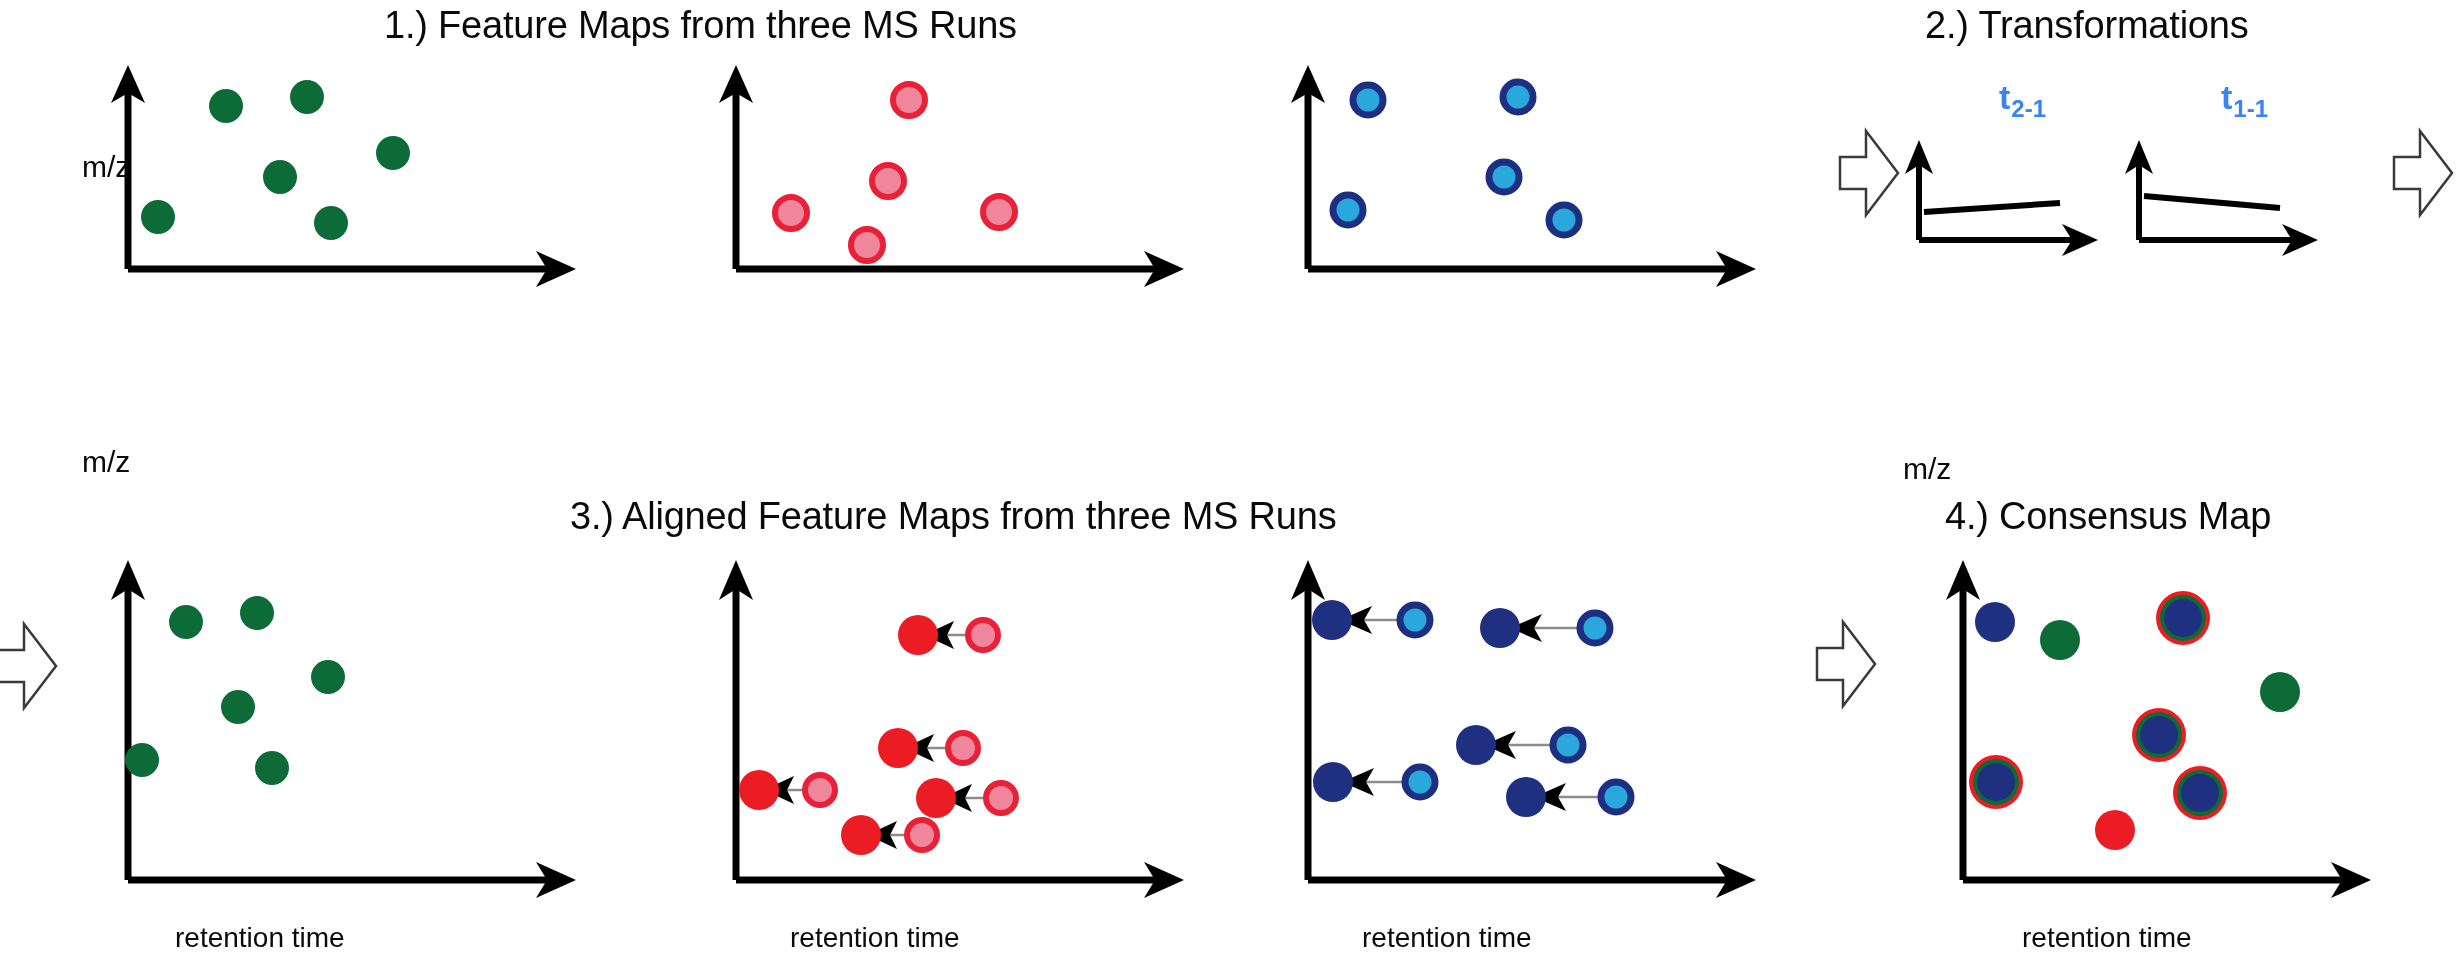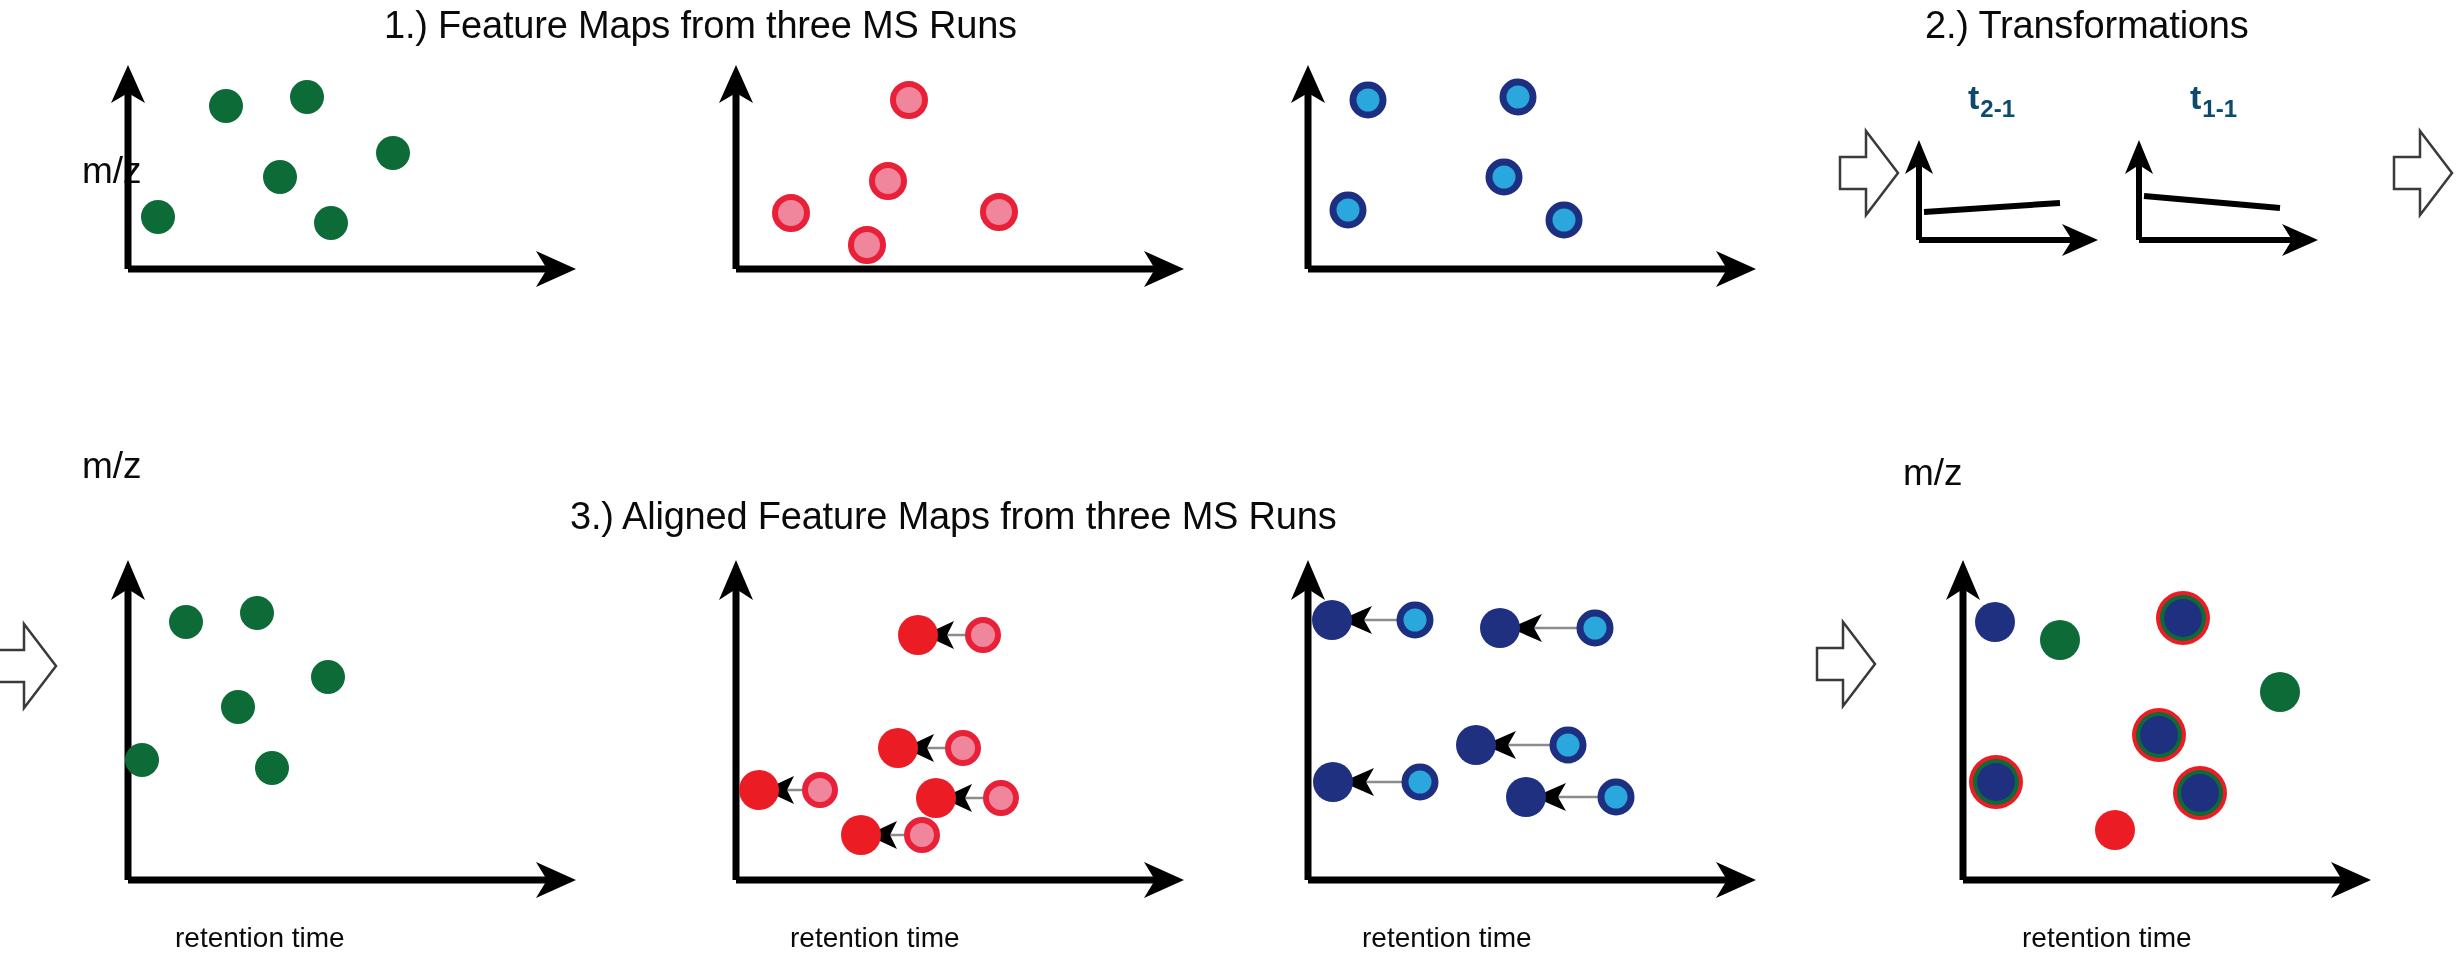--- a/index.html
+++ b/index.html
@@ -1,36 +1,37 @@
 <!DOCTYPE html>
 <html><head>
 <meta charset="utf-8">
 <style>
   html,body{margin:0;padding:0;background:#ffffff;}
   body{width:2459px;height:974px;position:relative;overflow:hidden;
        font-family:"Liberation Sans","DejaVu Sans",sans-serif;color:#000;}
   .stage{position:absolute;inset:0;padding-left:12px;}
   .ttl{position:absolute;font-size:38px;font-weight:400;color:#0a0a0a;
        white-space:nowrap;letter-spacing:-0.2px;}
-  .axlabel{position:absolute;font-size:37px;color:#0a0a0a;white-space:nowrap;}
+  .axlabel{position:absolute;font-size:30px;color:#0a0a0a;white-space:nowrap;}
   .xlabel{position:absolute;font-size:28px;color:#0a0a0a;white-space:nowrap;}
   .panel{position:absolute;}
   .panel svg,.glyph svg{display:block;overflow:visible;}
-  .tlab{position:absolute;font-size:34px;font-weight:bold;color:#0c4a6e;white-space:nowrap;}
+  .tlab{position:absolute;font-size:34px;font-weight:bold;color:#3b82f6;white-space:nowrap;margin-left:31px;}
   .tlab sub{font-size:24px;font-weight:bold;vertical-align:baseline;position:relative;top:8px;left:1px;}
   .glyph{position:absolute;}
 </style>
 </head>
 <body>
 
 <div class="stage">
 
   <div class="ttl" style="left:384px;top:4px;">1.) Feature Maps from three MS Runs</div>
   <div class="ttl" style="left:1925px;top:4px;">2.) Transformations</div>
   <div class="ttl" style="left:570px;top:495px;">3.) Aligned Feature Maps from three MS Runs</div>
+  <div class="ttl" style="left:1945px;top:495px;">4.) Consensus Map</div>
 
   <div class="axlabel" style="left:82px;top:150px;">m/z</div>
   <div class="panel" style="left:120px;top:55px;width:470px;height:230px;">
     <svg width="470" height="230" viewBox="0 0 470 230">
       <g>
         <path d="M8,214 L8,30" stroke="#000" stroke-width="7" fill="none"></path>
         <path d="M8,10 L-9,48 L8,38 L25,48 Z" fill="#000"></path>
         <path d="M8,214 L432,214" stroke="#000" stroke-width="7" fill="none"></path>
         <path d="M456,214 L416,196 L427,214 L416,232 Z" fill="#000"></path>
       </g>

